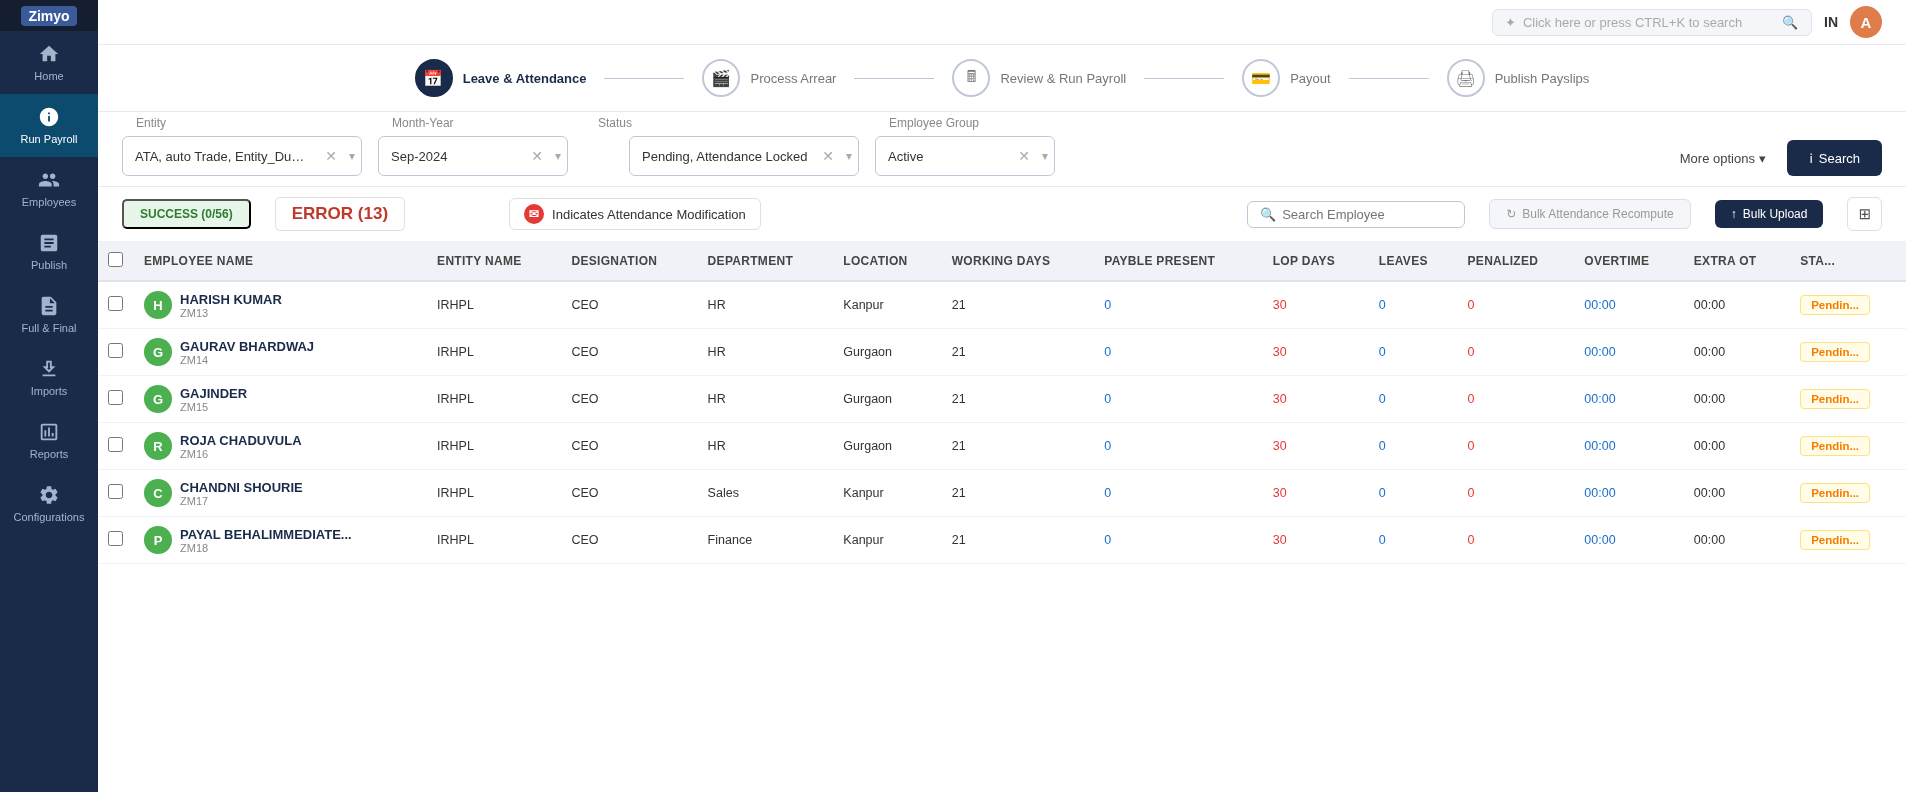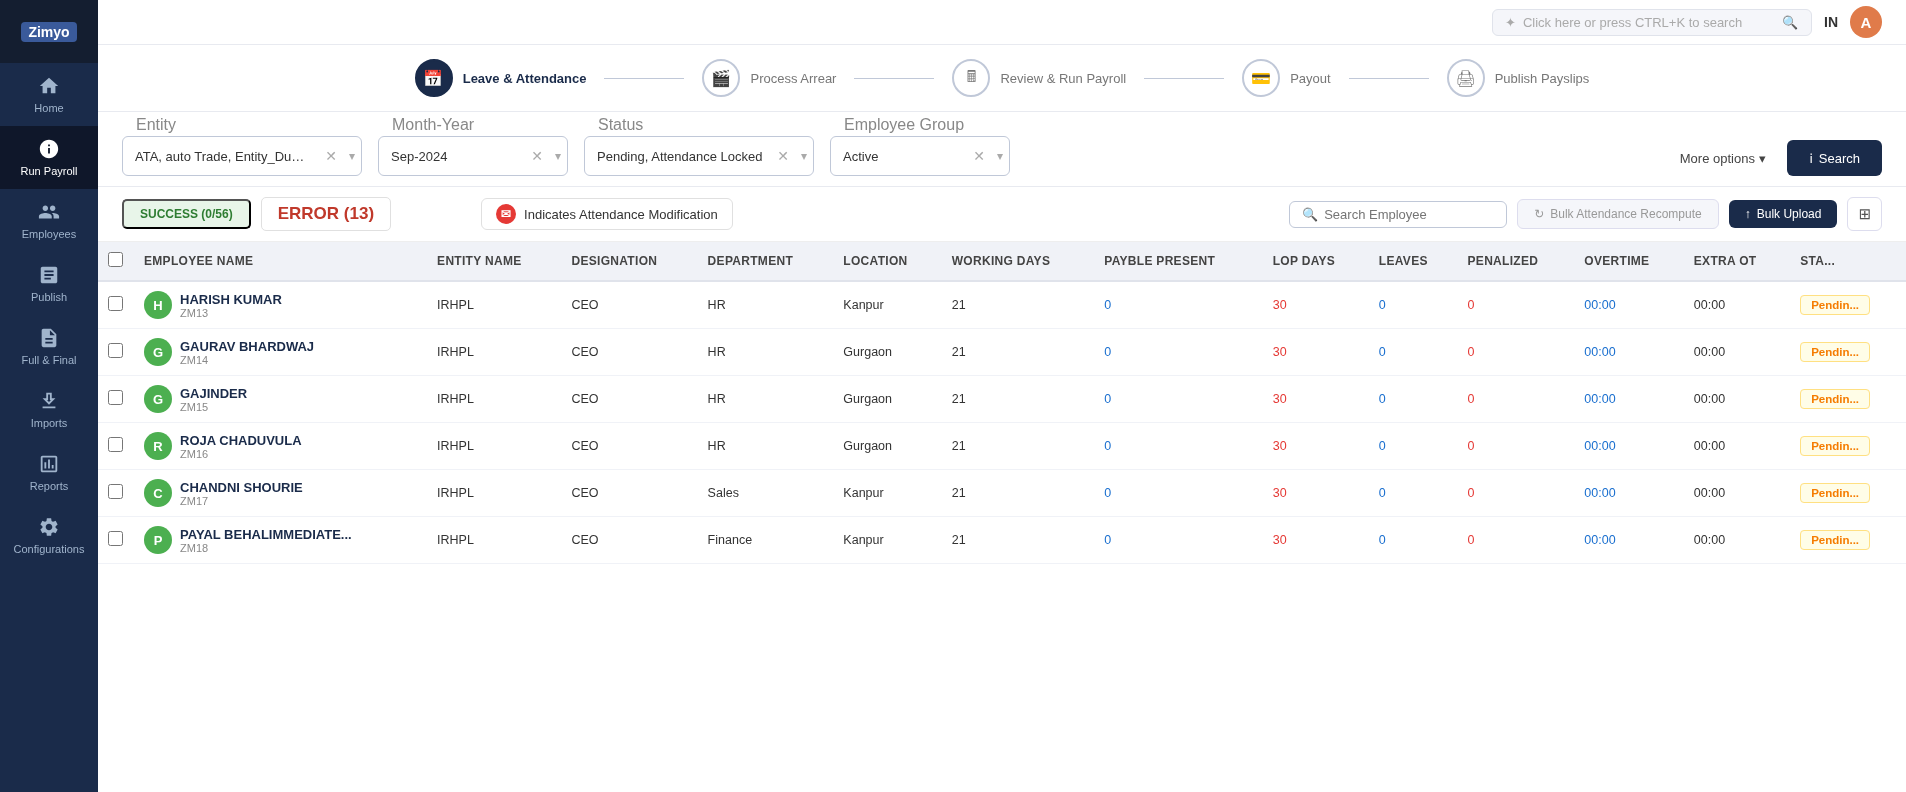--- a/index.html
+++ b/index.html
@@ -17,21 +17,21 @@
       height: 792px;
       overflow: hidden;
     }
     .sidebar-logo {
       width: 100%;
       background: #141e30;
       display: flex;
       align-items: center;
       justify-content: center;
       padding: 10px 16px;
-      height: 63px;
+      height: 31px;
     }
     .sidebar-logo-text {
       color: #fff;
       font-size: 14px;
       font-weight: bold;
       background: #3a5a9a;
       padding: 2px 7px;
       border-radius: 4px;
     }
     .sidebar-item {
@@ -41,21 +41,21 @@
       justify-content: center;
       color: #a0b4cc;
       padding: 12px 19px;
       cursor: pointer;
       width: 100%;
       text-align: center;
       font-size: 11px;
       gap: 5px;
       transition: background 0.2s;
     }
-    .sidebar-item.active { background: #0f172a; color: #fff; }
+    .sidebar-item.active { background: #0c4a6e; color: #fff; }
     .sidebar-item svg { width: 22px; height: 22px; }
 
     
     .main {
       flex: 1;
       display: flex;
       flex-direction: column;
       overflow: hidden;
       background: #fff;
     }
@@ -153,21 +153,21 @@
       align-items: flex-end;
       flex-wrap: wrap;
     }
     .filter-field {
       display: flex;
       flex-direction: column;
       gap: 2px;
       position: relative;
     }
     .filter-label {
-      font-size: 16px;
+      font-size: 12px;
       color: #888;
       position: absolute;
       top: -10px;
       left: 12px;
       background: #fff;
       padding: 0 2px;
     }
     .filter-input {
       border: 1px solid #c0c8d8;
       border-radius: 6px;
@@ -227,21 +227,21 @@
       cursor: pointer;
       display: flex; align-items: center; gap: 6px;
     }
 
     
     .action-bar {
       display: flex;
       align-items: center;
       background: #fff;
       padding: 10px 24px;
-      gap: 10px;
+      gap: 24px;
       border-bottom: 1px solid #eee;
     }
     .badge-success {
       background: #e8f5e9;
       color: #2e7d32;
       border-radius: 5px;
       padding: 6px 16px;
       font-size: 12px;
       font-weight: 600;
       cursor: pointer;
@@ -495,21 +495,21 @@
     <div class="filter-field" style="position:relative;padding-top:10px;">
       <span class="filter-label">Month-Year</span>
       <div class="filter-input" style="min-width:190px;">
         <span>Sep-2024</span>
         <span class="filter-clear-btn">✕</span>
         <span class="filter-dropdown-btn">▾</span>
       </div>
     </div>
     <div class="filter-field" style="position:relative;padding-top:10px;">
       <span class="filter-label">Status</span>
-      <div class="filter-input" style="min-width:230px;">
+      <div class="filter-input" style="min-width:230px;margin-left:45px;">
         <span>Pending, Attendance Locked</span>
         <span class="filter-clear-btn">✕</span>
         <span class="filter-dropdown-btn">▾</span>
       </div>
     </div>
     <div class="filter-field" style="position:relative;padding-top:10px;">
       <span class="filter-label">Employee Group</span>
       <div class="filter-input" style="min-width:180px;">
         <span>Active</span>
         <span class="filter-clear-btn">✕</span>

